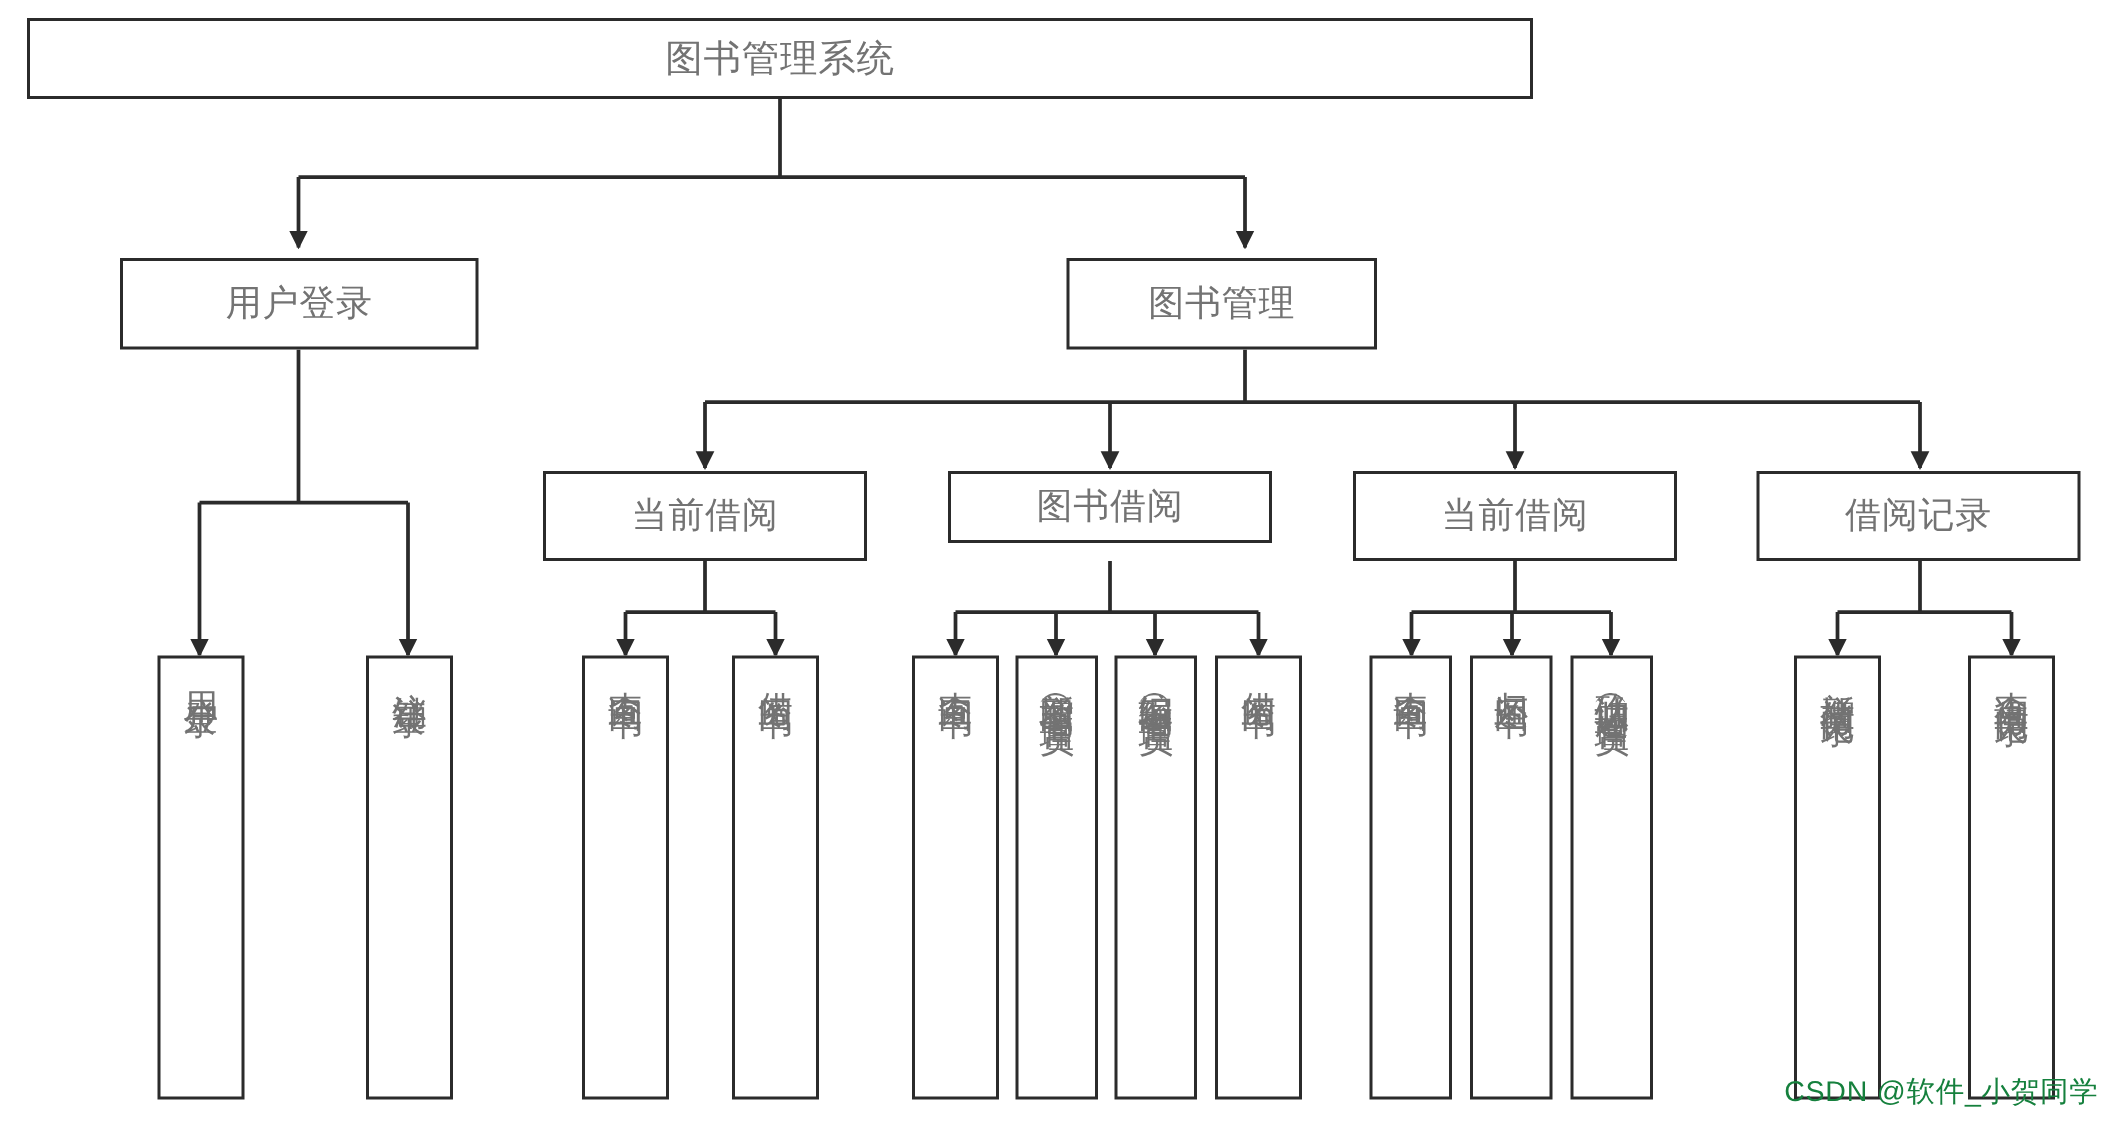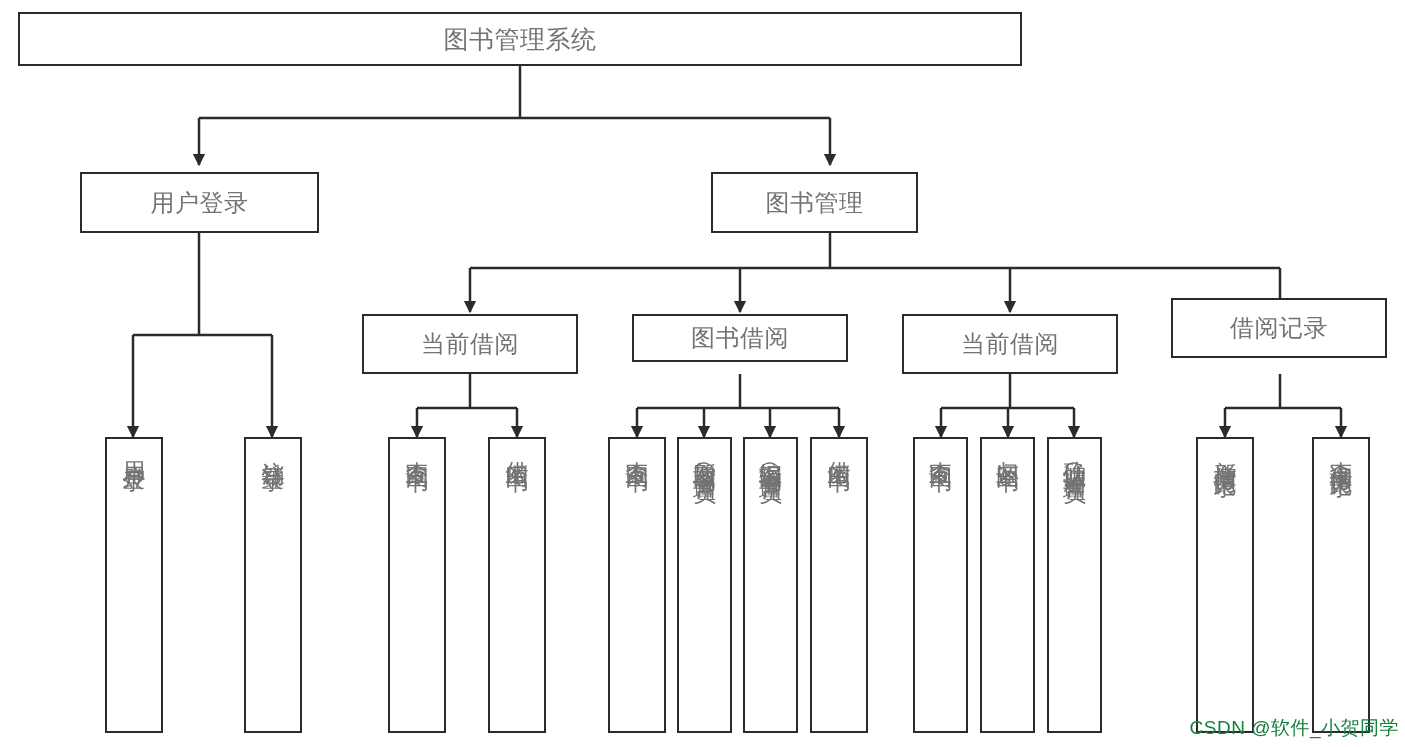--- a/index.html
+++ b/index.html
@@ -139,21 +139,21 @@
 
   <div class="node h" style="left:362px; top:314px; width:216px; height:60px;">
     <span class="label">当前借阅</span>
   </div>
   <div class="node h" style="left:632px; top:314px; width:216px; height:48px;">
     <span class="label">图书借阅</span>
   </div>
   <div class="node h" style="left:902px; top:314px; width:216px; height:60px;">
     <span class="label">当前借阅</span>
   </div>
-  <div class="node h" style="left:1171px; top:298px; width:216px; height:60px;">
+  <div class="node h" style="left:1171px; top:314px; width:216px; height:60px;">
     <span class="label">借阅记录</span>
   </div>
 
   <div class="node v" style="left:105px; top:437px; width:58px; height:296px;">
     <span class="label">用户登录</span>
   </div>
   <div class="node v" style="left:244px; top:437px; width:58px; height:296px;">
     <span class="label">注销登录</span>
   </div>
 

